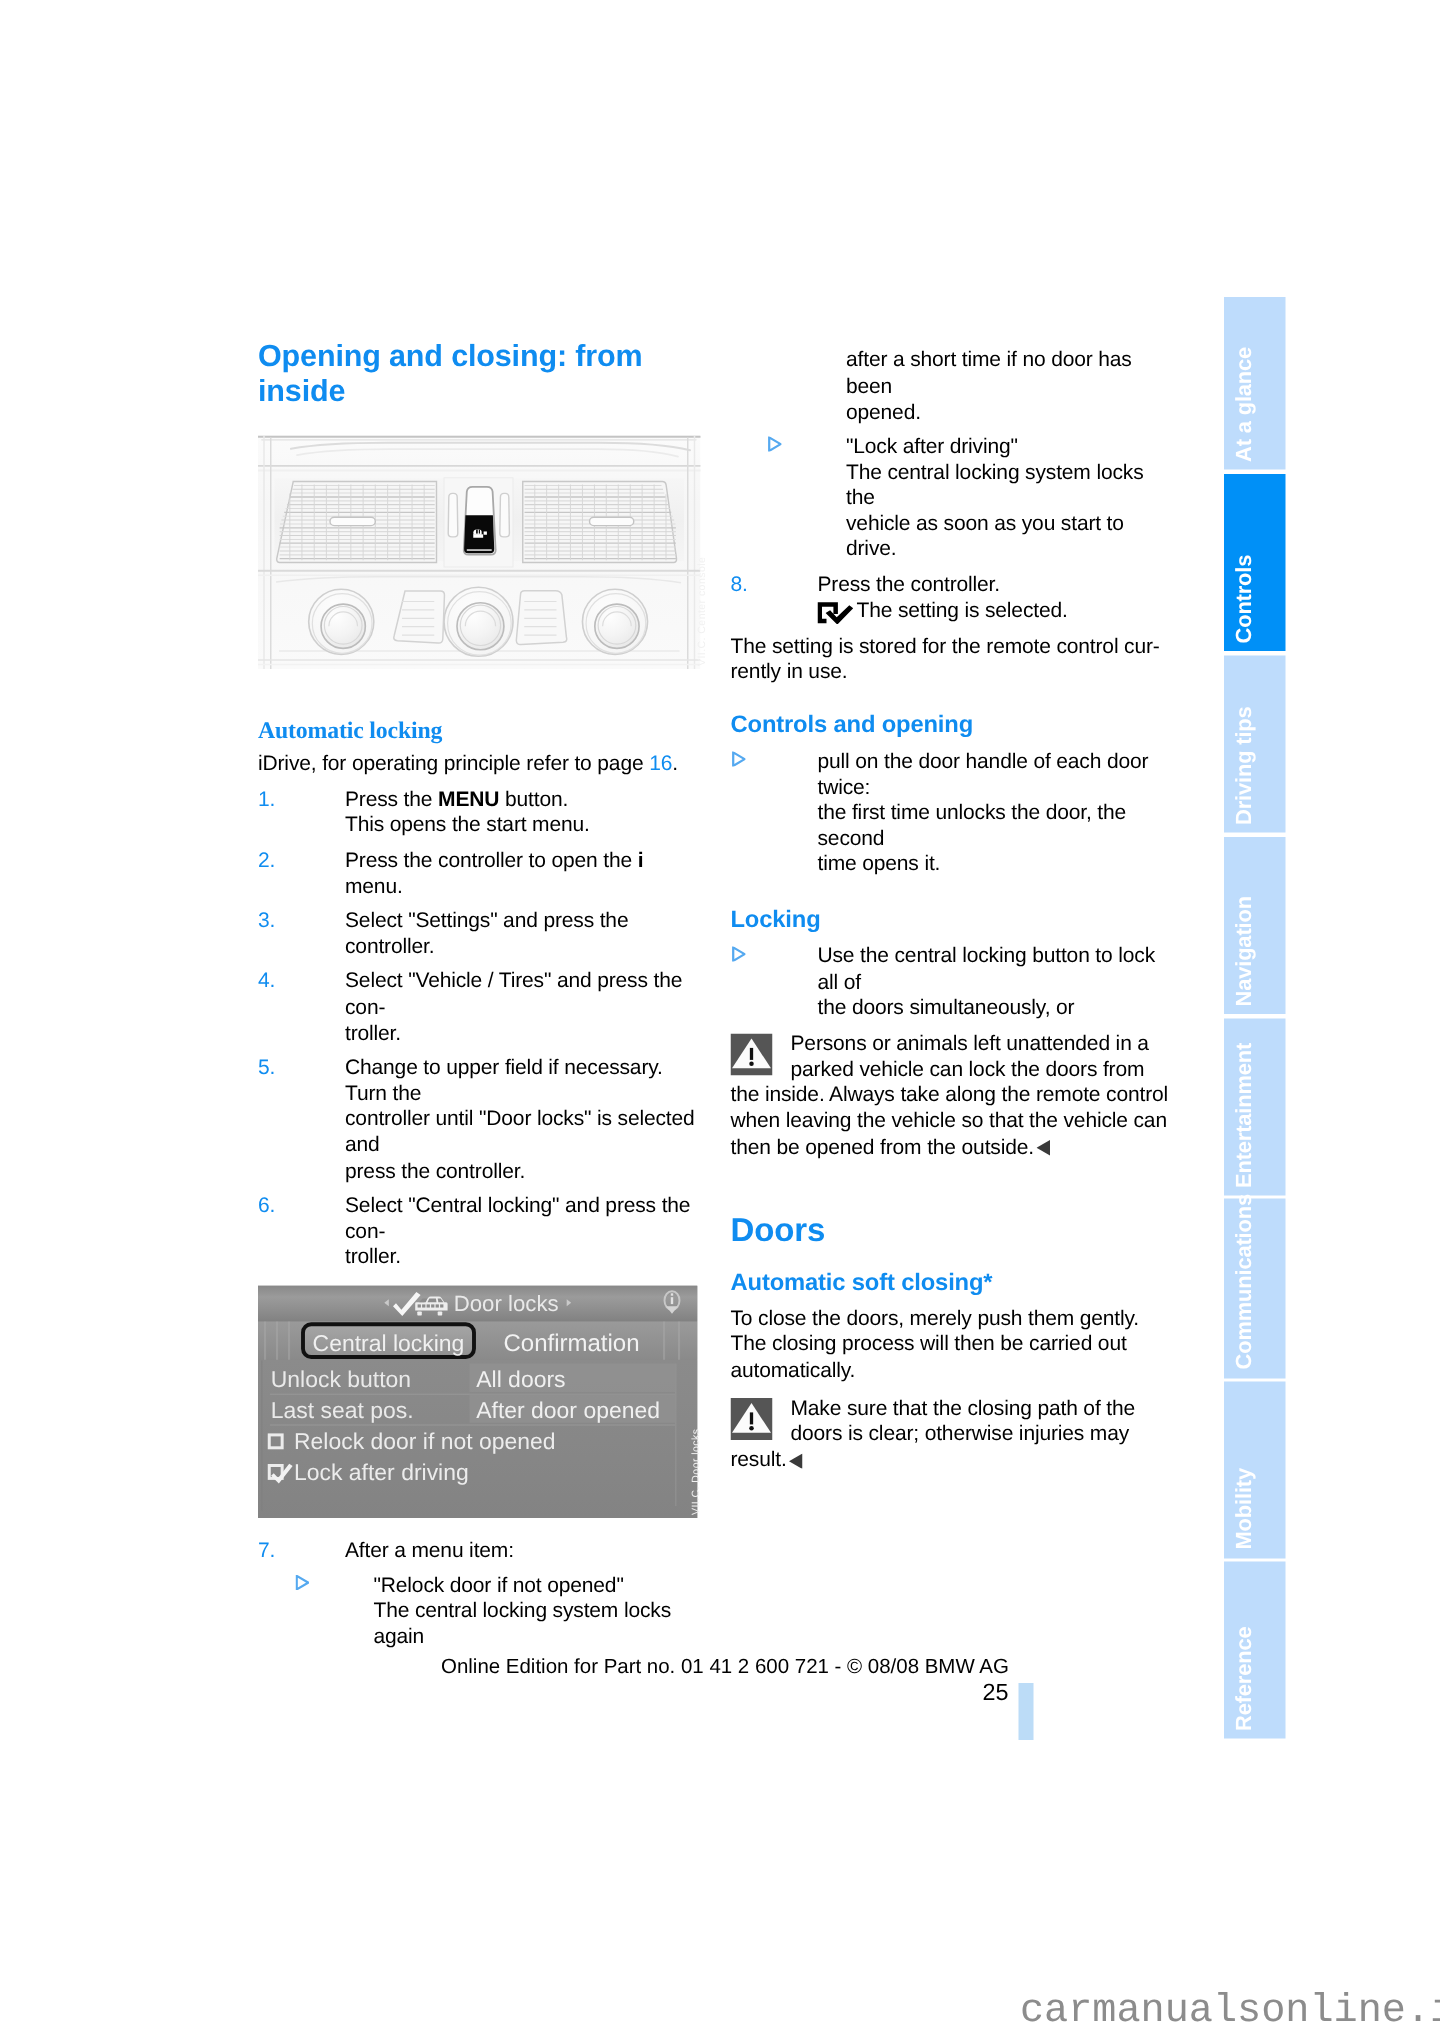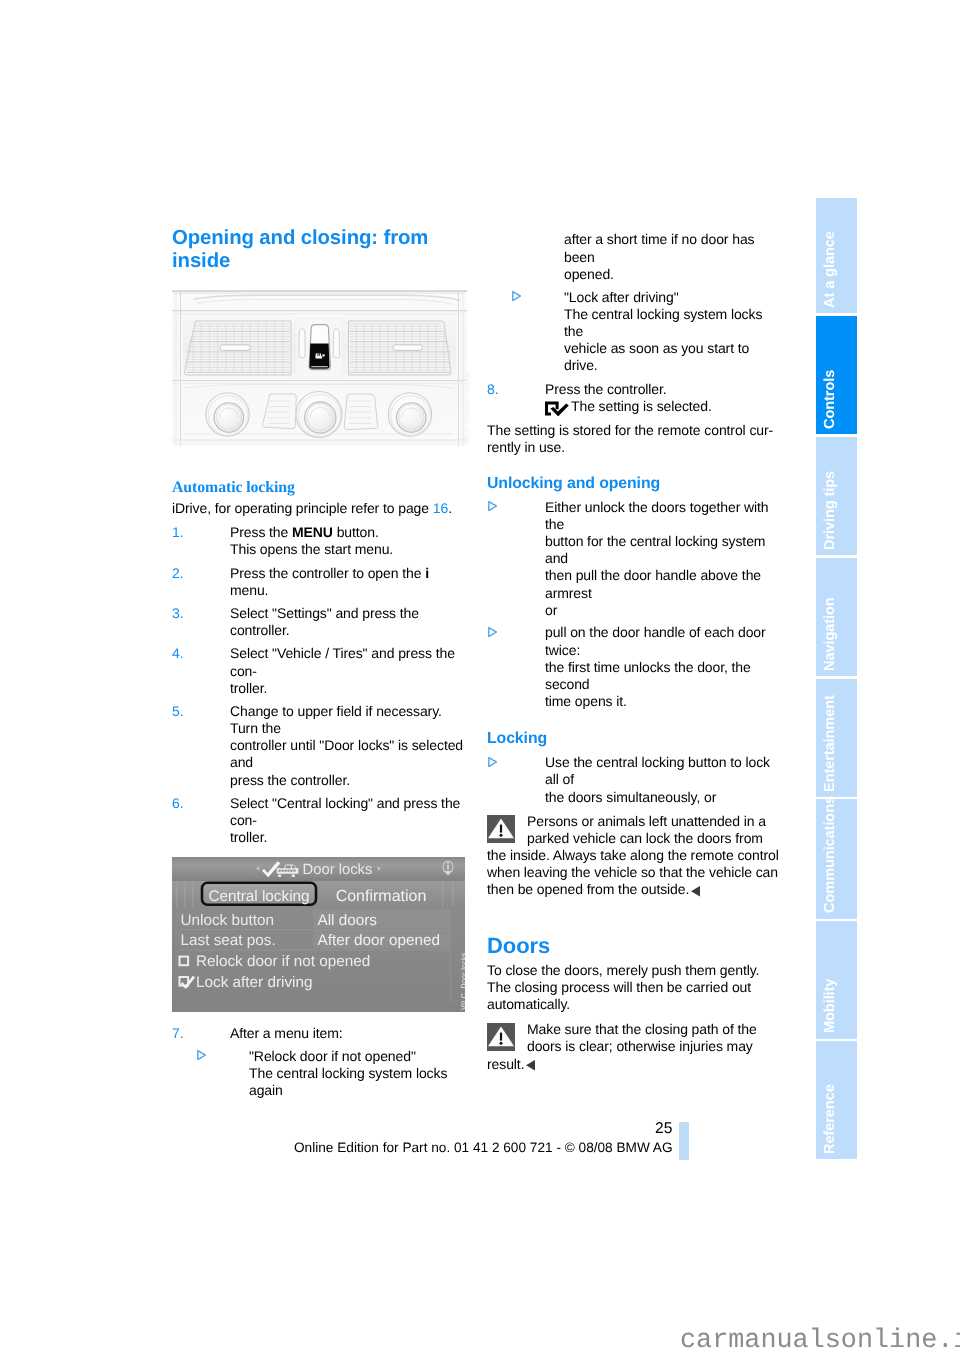--- a/index.html
+++ b/index.html
@@ -408,30 +408,22 @@
     </div>
     <div class="step gap-step8">
       <div class="n">8.</div>
       <div class="t"><span>Press the controller.</span><br><span class="chk-inline"><svg viewBox="0 0 24 15" width="24" height="15" xmlns="http://www.w3.org/2000/svg">
               <path d="M0 0.5 H13.6 V8.3 H10.6 V3.5 H3.0 V11.5 H6.0 V14.5 H0 Z" fill="#000"></path>
               <path d="M5.4 7.6 l3.0 -1.7 l4.4 4.6 l8.4 -8.0 l2.6 2.0 l-10.6 10.9 z" fill="#000"></path>
             </svg></span><span>The setting is selected.</span></div>
     </div>
     <p class="body gap-stored">The setting is stored for the remote control cur-<br>rently in use.</p>
 
-    <h2 class="sec gap-hunlock">Unlocking and opening</h2>
+    <h2 class="sec gap-hunlock">Controls and opening</h2>
     <div class="bullets">
-        <div class="bullet">
-          <div class="b">
-            <svg viewBox="0 0 9 10.2" width="9" height="10.2" xmlns="http://www.w3.org/2000/svg">
-              <path d="M0.8 0.6 L8.4 5.1 L0.8 9.6 Z" fill="none" stroke="#55a9f0" stroke-width="1.5" stroke-linejoin="miter"></path>
-            </svg>
-          </div>
-          <div class="t">Either unlock the doors together with the<br>button for the central locking system and<br>then pull the door handle above the armrest<br>or</div>
-        </div>
         <div class="bullet">
           <div class="b">
             <svg viewBox="0 0 9 10.2" width="9" height="10.2" xmlns="http://www.w3.org/2000/svg">
               <path d="M0.8 0.6 L8.4 5.1 L0.8 9.6 Z" fill="none" stroke="#55a9f0" stroke-width="1.5" stroke-linejoin="miter"></path>
             </svg>
           </div>
           <div class="t">pull on the door handle of each door twice:<br>the first time unlocks the door, the second<br>time opens it.</div>
         </div>
       </div>
 
@@ -453,20 +445,21 @@
             <path d="M14 3.4 L27.0 23.2 L1.0 23.2 Z" fill="#fbfbfb"></path>
             <rect x="12.9" y="9.6" width="2.2" height="8.0" fill="#111111"></rect>
             <circle cx="14.0" cy="20.2" r="1.5" fill="#111111"></circle>
           </svg></div>
       <span>Persons or animals left unattended in a<br>parked vehicle can lock the doors from<br>the inside. Always take along the remote control<br>when leaving the vehicle so that the vehicle can<br>then be opened from the outside.</span><span class="endmark"><svg viewBox="0 0 9 10.4" width="9" height="10.4" xmlns="http://www.w3.org/2000/svg">
             <path d="M9 0 L9 10.4 L0 5.2 Z" fill="#3a3a3a"></path>
           </svg></span>
     </div>
 
     <h2 class="big gap-hdoors">Doors</h2>
+    <h2 class="sec gap-hsoft">Automatic soft closing*</h2>
     <p class="body gap-soft-text">To close the doors, merely push them gently.<br>The closing process will then be carried out<br>automatically.</p>
     <div class="warnbox gap-warn2">
       <div class="warnicon"><svg viewBox="0 0 28 28" width="28" height="28" xmlns="http://www.w3.org/2000/svg">
             <rect x="0" y="0" width="28" height="28" fill="#555555"></rect>
             <path d="M14 3.4 L27.0 23.2 L1.0 23.2 Z" fill="#fbfbfb"></path>
             <rect x="12.9" y="9.6" width="2.2" height="8.0" fill="#111111"></rect>
             <circle cx="14.0" cy="20.2" r="1.5" fill="#111111"></circle>
           </svg></div>
       <span>Make sure that the closing path of the<br>doors is clear; otherwise injuries may<br>result.</span><span class="endmark"><svg viewBox="0 0 9 10.4" width="9" height="10.4" xmlns="http://www.w3.org/2000/svg">
             <path d="M9 0 L9 10.4 L0 5.2 Z" fill="#3a3a3a"></path>
@@ -496,15 +489,15 @@
       <div class="tab" style="top: 920.8px; height: 118px;">
         <span style="left: 5.6px; top: 112.5px;">Mobility</span>
       </div>
       <div class="tab" style="top: 1041.3px; height: 117.8px;">
         <span style="left: 5.6px; top: 112.3px;">Reference</span>
       </div>
     </div>
 
   <div class="pagenum" style="left:655px;top:1121px;">25</div>
   <div class="pagebar" style="left:679px;top:1122px;width:10px;height:38px;"></div>
-  <div class="footer" style="left:294px;top:1141px;">Online Edition for Part no. 01 41 2 600 721 - © 08/08 BMW AG</div>
+  <div class="footer" style="left:294px;top:1104px;">Online Edition for Part no. 01 41 2 600 721 - © 08/08 BMW AG</div>
   <div class="watermark" style="left:680px;top:1328px;font-family:Liberation Mono, monospace;">carmanualsonline.info</div>
 </div>
 
 </body></html>

